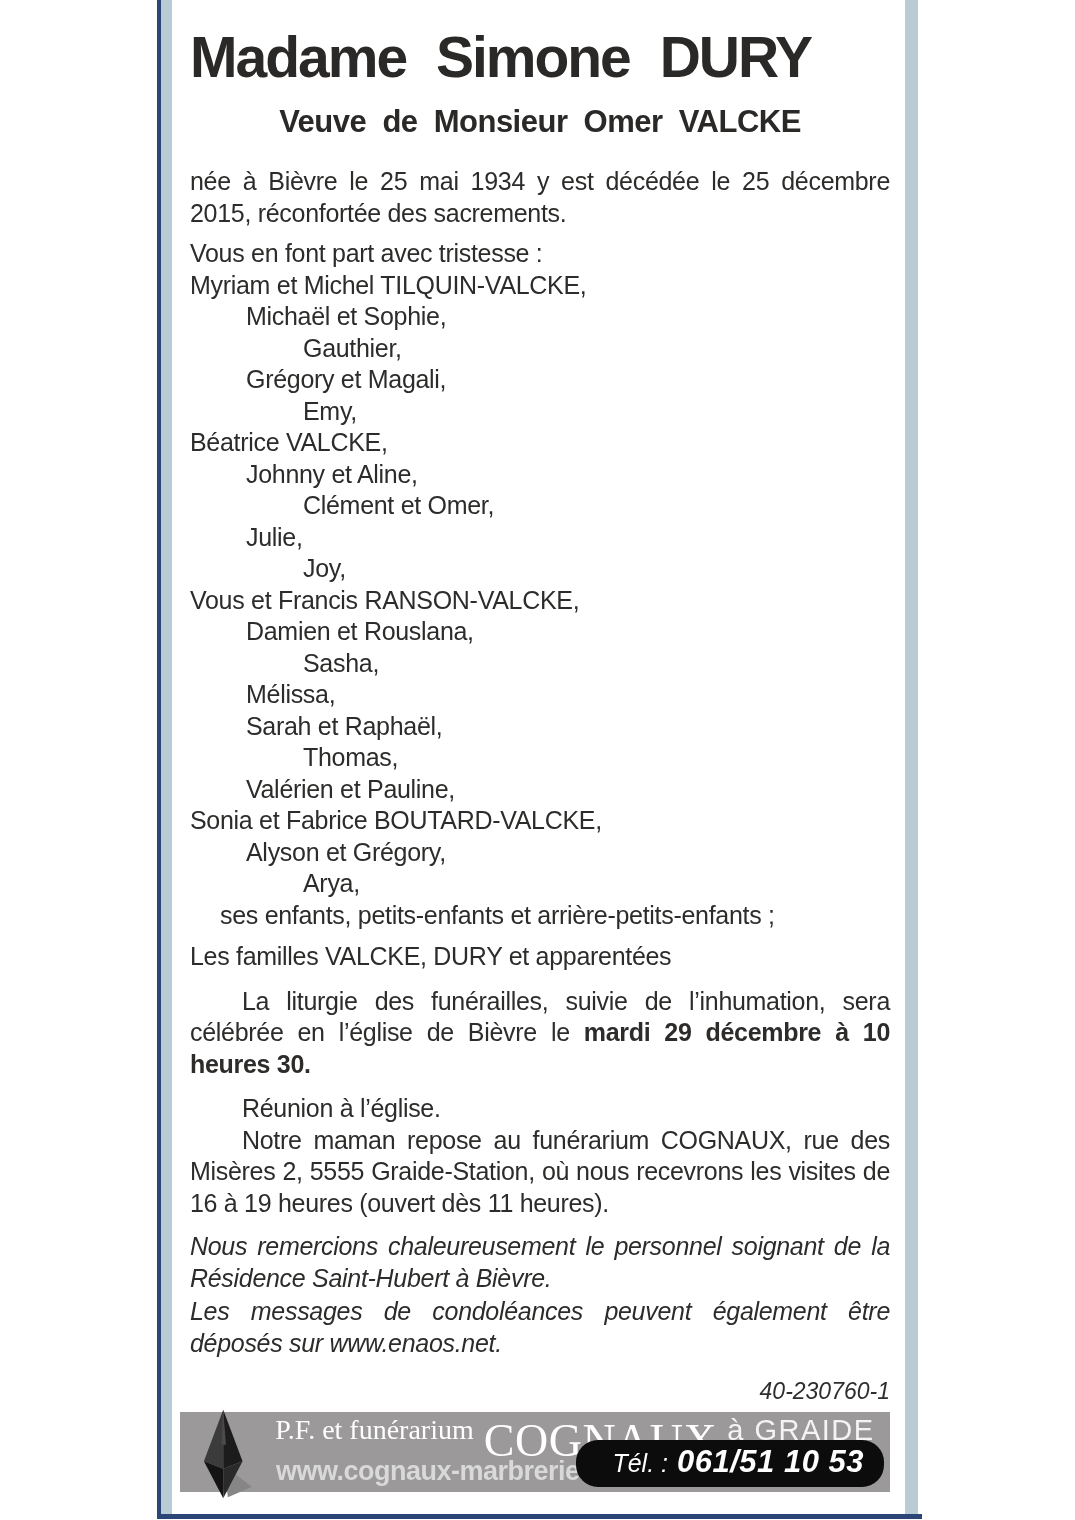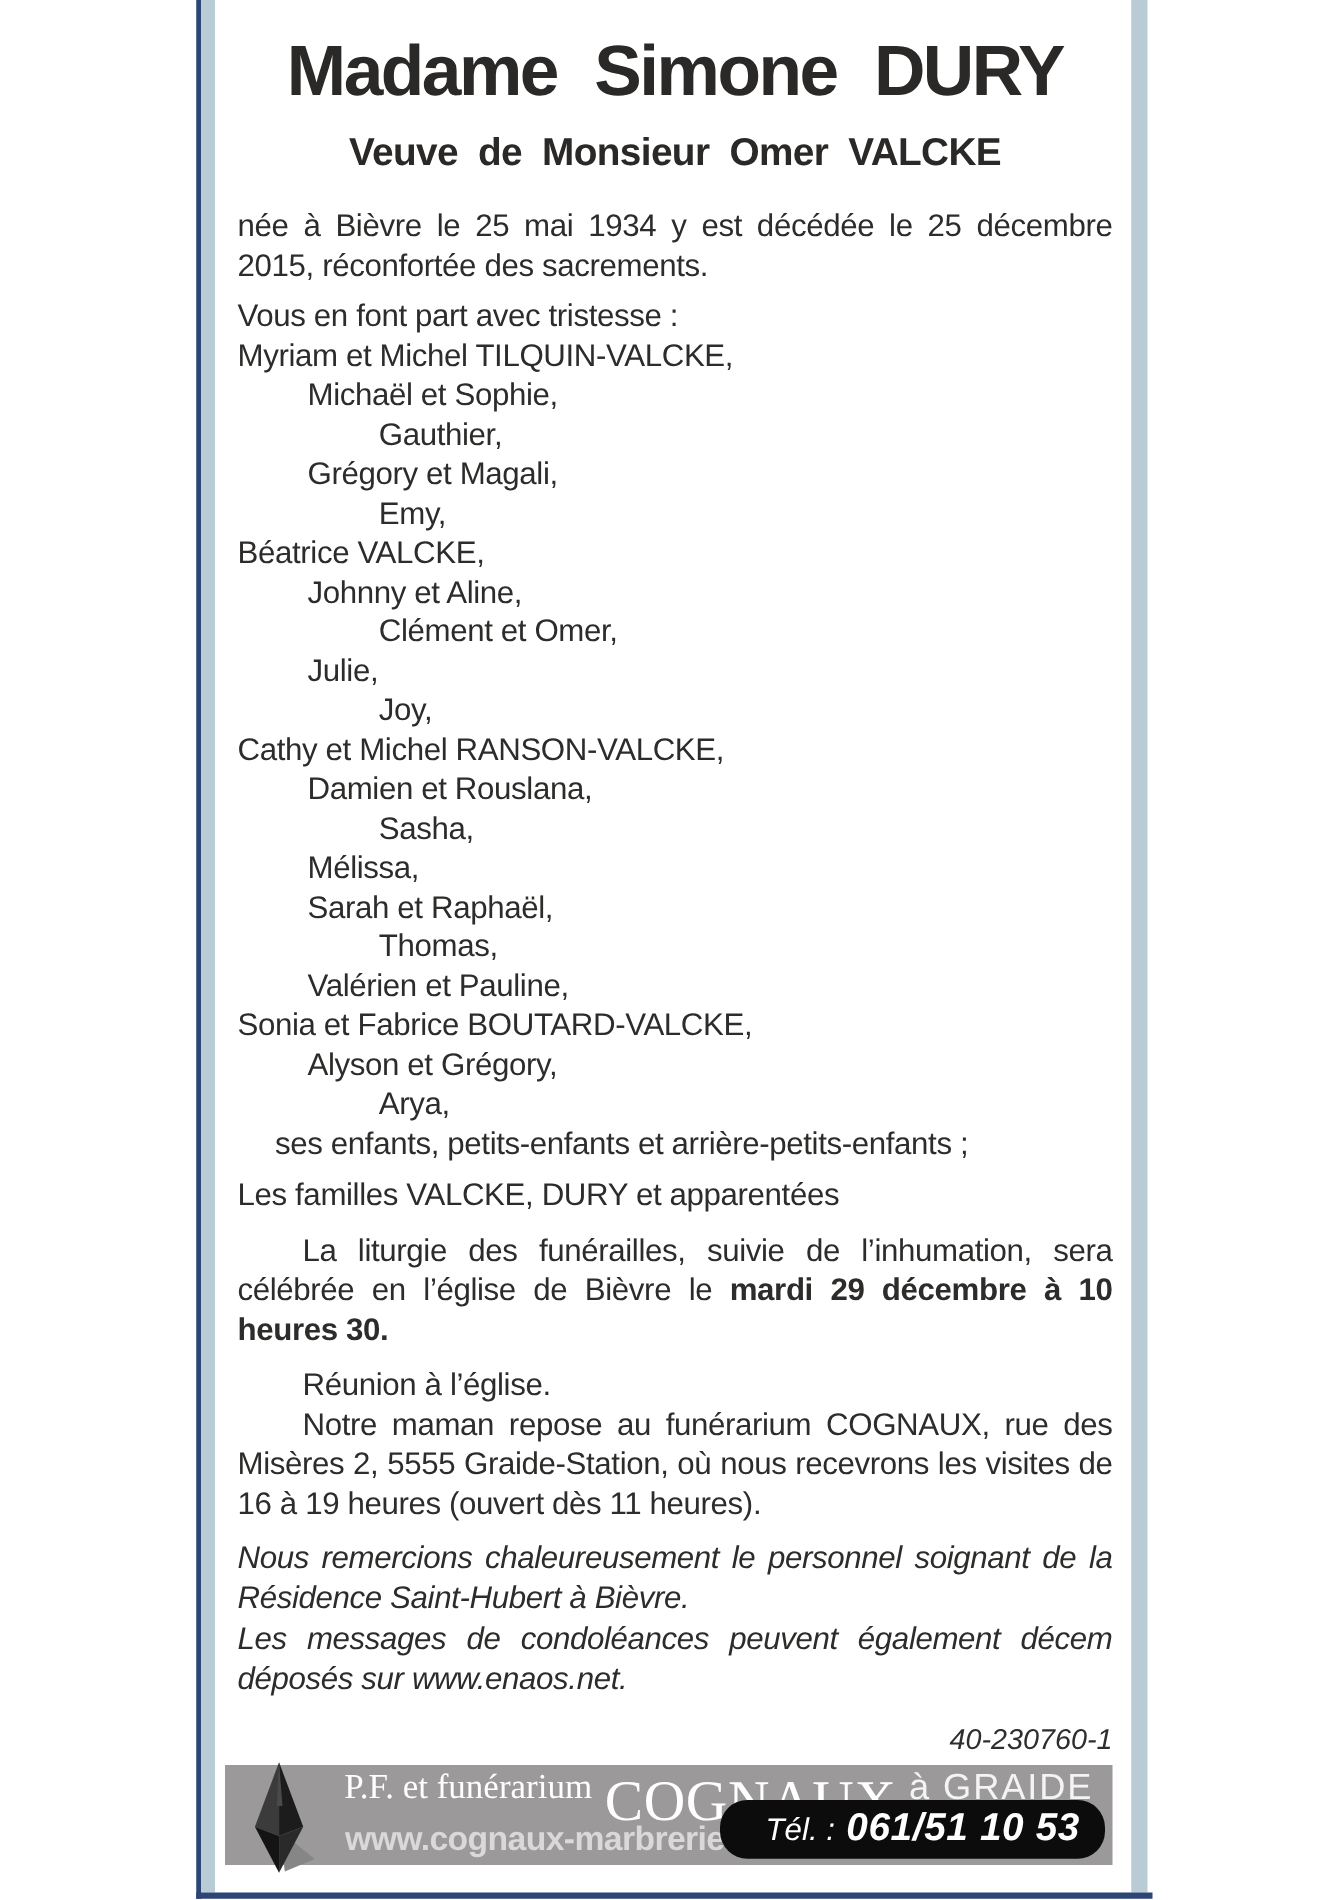--- a/index.html
+++ b/index.html
@@ -9,21 +9,21 @@
   }
   
   .rule-left-navy{position:absolute;left:157px;top:0;width:4px;height:1519px;background:#2a4576;}
   .rule-left-blue{position:absolute;left:161px;top:0;width:11px;height:1514px;background:#b9ccd6;}
   .rule-right-blue{position:absolute;left:905px;top:0;width:13px;height:1514px;background:#b9ccd6;}
   .rule-bottom-navy{position:absolute;left:157px;top:1514px;width:765px;height:5px;background:#2a4576;}
 
   
   .content{position:absolute;left:190px;top:0;width:700px;
     font-size:25px;line-height:31.5px;letter-spacing:-0.3px;}
-  h1.title{margin:26px 0 0 0;text-align:center;font-size:57px;line-height:62px;
+  h1.title{margin:26px 0 0 0;font-size:57px;line-height:62px;
     font-weight:bold;letter-spacing:-2px;word-spacing:16px;color:#2a2927;}
   h2.subtitle{margin:16px 0 0 0;text-align:center;font-size:31px;line-height:36px;
     font-weight:bold;letter-spacing:-0.5px;word-spacing:8px;color:#2a2927;}
   p{margin:0;}
   .just{text-align:justify;}
   .intro{margin-top:26px;}
   .announce{margin-top:9px;}
   .fam div{white-space:nowrap;}
   .ind1{padding-left:56px;}
   .ind2{padding-left:113px;}
@@ -75,41 +75,41 @@
       <div>Myriam et Michel TILQUIN-VALCKE,</div>
       <div class="ind1">Michaël et Sophie,</div>
       <div class="ind2">Gauthier,</div>
       <div class="ind1">Grégory et Magali,</div>
       <div class="ind2">Emy,</div>
       <div>Béatrice VALCKE,</div>
       <div class="ind1">Johnny et Aline,</div>
       <div class="ind2">Clément et Omer,</div>
       <div class="ind1">Julie,</div>
       <div class="ind2">Joy,</div>
-      <div>Cathy et Michel RANSON-VALCKE,</div>
+      <div>Vous et Francis RANSON-VALCKE,</div>
       <div class="ind1">Damien et Rouslana,</div>
       <div class="ind2">Sasha,</div>
       <div class="ind1">Mélissa,</div>
       <div class="ind1">Sarah et Raphaël,</div>
       <div class="ind2">Thomas,</div>
       <div class="ind1">Valérien et Pauline,</div>
       <div>Sonia et Fabrice BOUTARD-VALCKE,</div>
       <div class="ind1">Alyson et Grégory,</div>
       <div class="ind2">Arya,</div>
     </div>
 
     <p class="closing">ses enfants, petits-enfants et arrière-petits-enfants ;</p>
     <p class="families">Les familles VALCKE, DURY et apparentées</p>
 
     <p class="liturgy just"><span>La liturgie des funérailles, suivie de l’inhumation, sera célébrée en l’église de Bièvre le </span><b>mardi 29 décem­bre à 10 heures 30.</b></p>
 
     <p class="reunion">Réunion à l’église.</p>
     <p class="repose just">Notre maman repose au funérarium COGNAUX, rue des Misères 2, 5555 Graide-Station, où nous recevrons les visites de 16 à 19 heures (ouvert dès 11 heures).</p>
     <p class="thanks just">Nous remercions chaleureusement le personnel soi­gnant de la Résidence Saint-Hubert à Bièvre.</p>
-    <p class="condolences just">Les messages de condoléances peuvent également décem déposés sur www.enaos.net.</p>
+    <p class="condolences just">Les messages de condoléances peuvent également être déposés sur www.enaos.net.</p>
   </div>
 
   <div class="ref">40-230760-1</div>
 
   <div class="adbar">
     <svg class="logo" viewBox="0 0 60 100" xmlns="http://www.w3.org/2000/svg">
       <polygon points="28,62 58,86 32,97" fill="#868686"></polygon>
       <polygon points="27,2 6,58 27,66" fill="#3b3b3b"></polygon>
       <polygon points="27,2 48,58 27,66" fill="#1c1c1c"></polygon>
       <polygon points="6,58 27,98 27,66" fill="#141414"></polygon>

